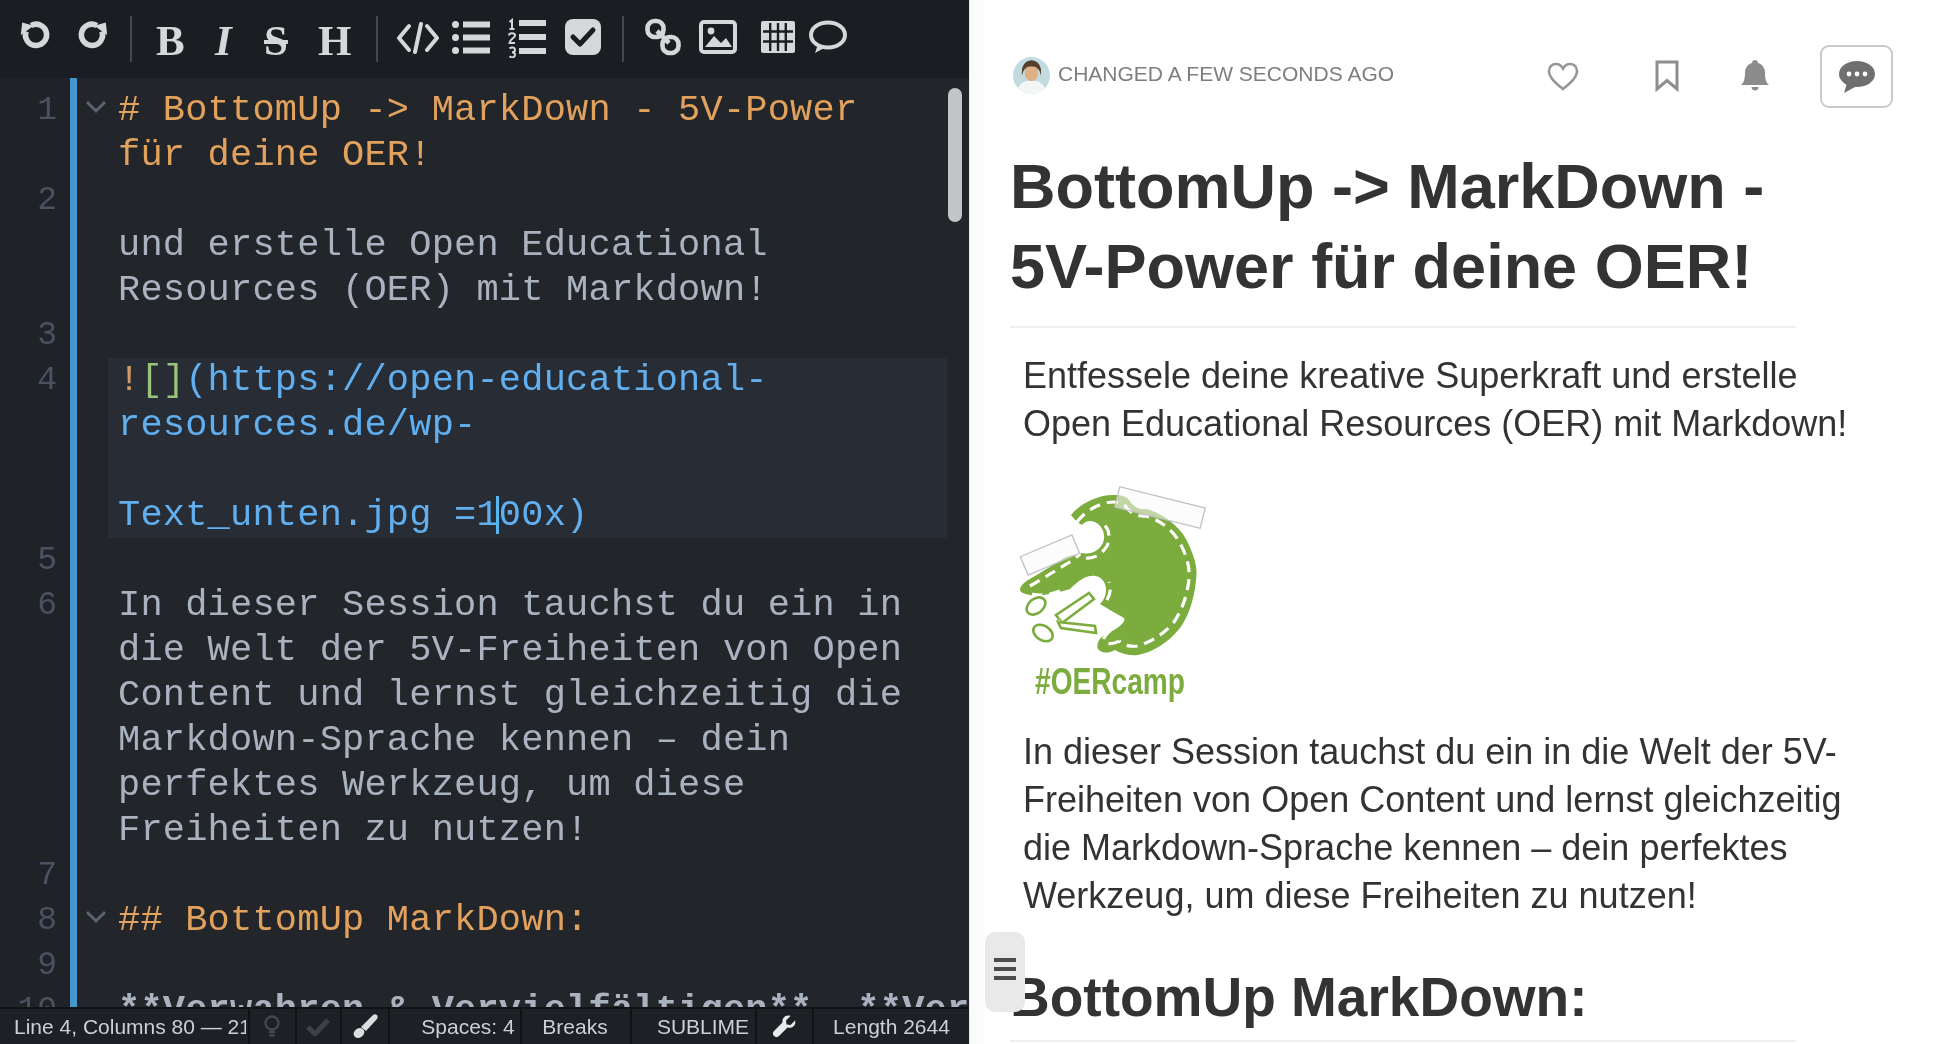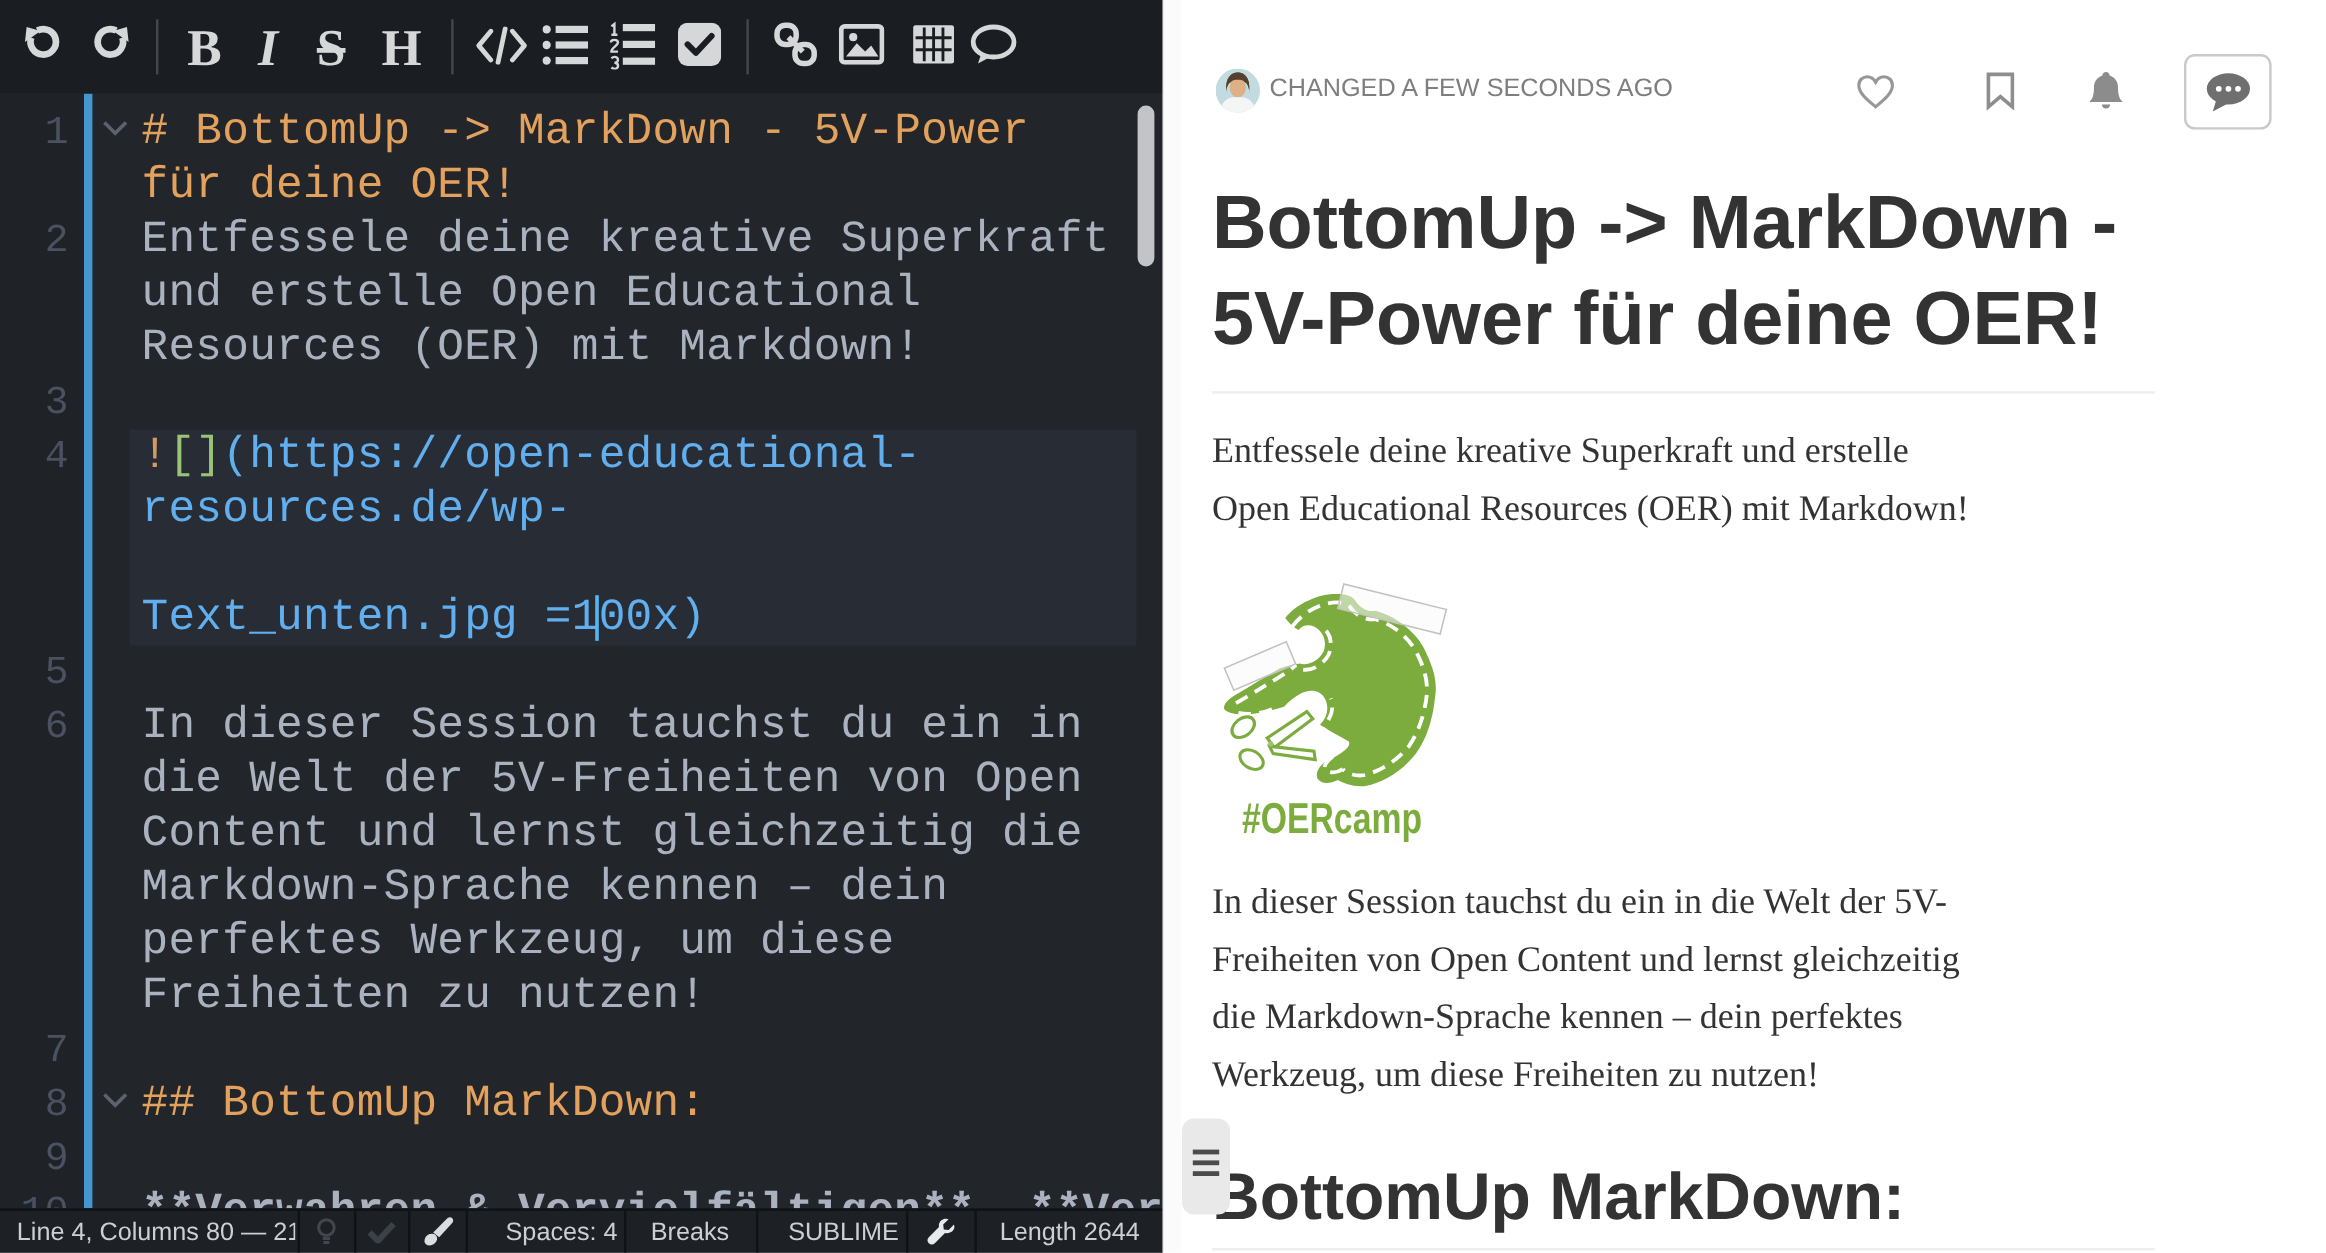--- a/index.html
+++ b/index.html
@@ -29,21 +29,21 @@
 #preview { position:absolute; left:969px; top:0; width:1045px; height:1044px; background:#ffffff; }
 #divider { position:absolute; left:0; top:0; width:15px; height:1044px; background:#fbfbfb; border-left:1px solid #e9e9e9; }
 #grip { position:absolute; left:16px; top:932px; width:40px; height:80px; background:#e9e9e9; border-radius:10px; }
 .gripline { position:absolute; left:9px; width:22px; height:4px; background:#4c4c4c; }
 #meta { position:absolute; left:44px; top:57px; width:900px; height:38px; }
 #avatar { position:absolute; left:0; top:0; width:37px; height:37px; border-radius:50%; overflow:hidden; }
 #metatext { position:absolute; left:45px; top:5px; font-size:21px; color:#7e7e7e; letter-spacing:0px; }
 #commentbtn { position:absolute; left:807px; top:-12px; width:73px; height:63px; background:#fff; border:2px solid #c9c9c9; border-radius:9px; }
 h1 { position:absolute; left:41px; top:146px; width:830px; font-size:63px; line-height:80px; font-weight:bold; color:#333; }
 .hr1 { position:absolute; left:41px; top:326px; width:786px; height:2px; background:#eee; }
-.para { position:absolute; left:41px; font-size:30px; line-height:48px; color:#333;font-family:Liberation Serif, serif; }
+.para { position:absolute; left:54px; font-size:36px; line-height:48px; color:#333; }
 h2 { position:absolute; left:41px; top:971px; font-size:55px; line-height:52px; font-weight:bold; color:#333; }
 .hr2 { position:absolute; left:41px; top:1040px; width:786px; height:2px; background:#eee; }
 #logo { position:absolute; left:41px; top:483px; width:200px; height:220px; }
 </style>
 </head>
 <body>
 <div id="editor">
   <div id="toolbar">
 
     <svg class="ticon" style="left:20px;top:19px" width="32" height="32" viewBox="0 0 32 32">
@@ -135,21 +135,20 @@
 
     <svg class="fold" style="top:22px" width="22" height="14" viewBox="0 0 22 14">
         <path d="M2 2 L11 11 L20 2" fill="none" stroke="#5c6370" stroke-width="3"></path>
       </svg>
     <svg class="fold" style="top:832px" width="22" height="14" viewBox="0 0 22 14">
         <path d="M2 2 L11 11 L20 2" fill="none" stroke="#5c6370" stroke-width="3"></path>
       </svg>
 
     <div class="row cm-h" style="top:10px"># BottomUp -&gt; MarkDown - 5V-Power</div>
     <div class="row cm-h" style="top:55px">für deine OER!</div>
-    <div class="row" style="top:100px">Entfessele deine kreative Superkraft</div>
     <div class="row" style="top:145px">und erstelle Open Educational</div>
     <div class="row" style="top:280px"><span class="cm-ex">!</span><span class="cm-br">[]</span><span class="cm-url">(https://open-educational-</span></div>
     <div class="row" style="top:190px">Resources (OER) mit Markdown!</div>
     <div class="row cm-url" style="top:325px">resources.de/wp-</div>
     <div class="row cm-url" style="top:415px">Text_unten.jpg =100x)</div>
     <div class="row" style="top:505px">In dieser Session tauchst du ein in</div>
     <div class="row" style="top:550px">die Welt der 5V-Freiheiten von Open</div>
     <div class="row" style="top:595px">Content und lernst gleichzeitig die</div>
     <div class="row" style="top:640px">Markdown-Sprache kennen – dein</div>
     <div class="row" style="top:685px">perfektes Werkzeug, um diese</div>

